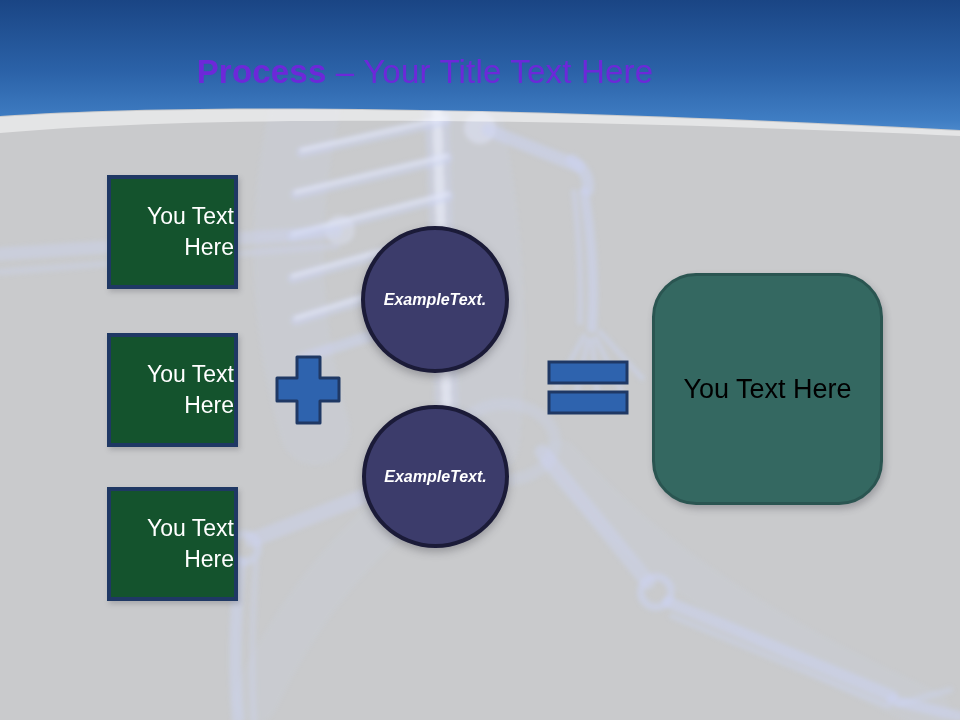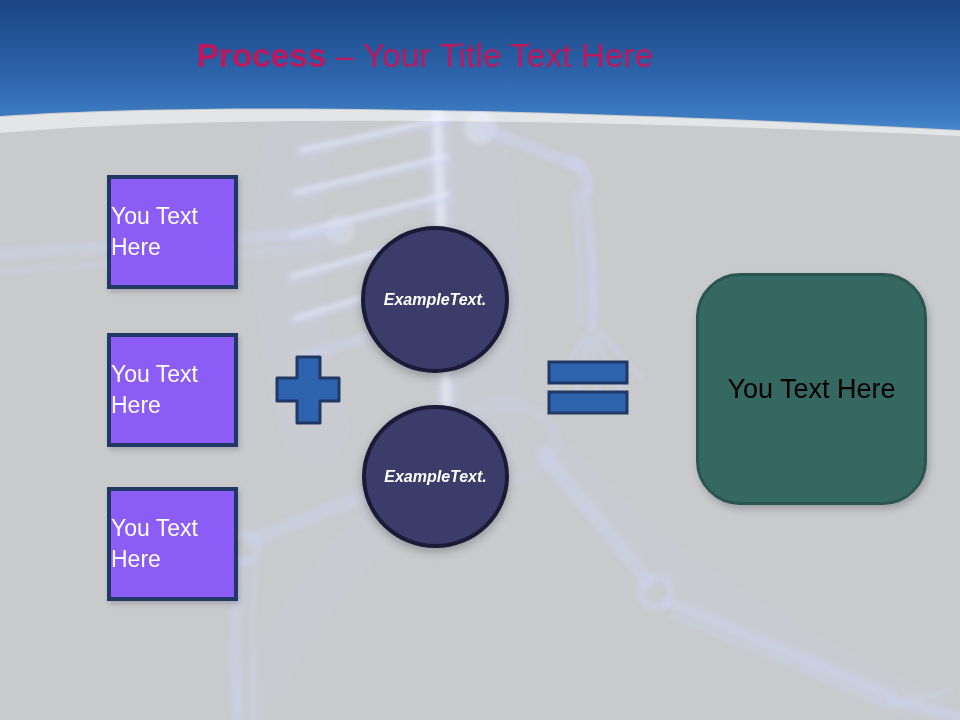--- a/index.html
+++ b/index.html
@@ -5,50 +5,50 @@
   html,body{margin:0;padding:0;}
   body{
     width:960px;height:720px;position:relative;overflow:hidden;
     background:#c9cacc;
     font-family:"Liberation Sans", sans-serif;
   }
   .layer{position:absolute;top:0;left:0;}
   #skeleton-bg{z-index:1;}
   #header-band{z-index:3;pointer-events:none;}
   #slide-title{
-    position:absolute;top:36px;left:0;width:850px;z-index:4;
-    text-align:center;color:#be185d;font-size:33px;line-height:40px;
+    position:absolute;top:52px;left:0;width:850px;z-index:4;
+    text-align:center;color:#6d28d9;font-size:33px;line-height:40px;
     letter-spacing:0.2px;
   }
   #slide-title .t-bold{font-weight:bold;}
   .shape{position:absolute;box-sizing:border-box;z-index:5;}
   .text-box{
     left:107px;width:131px;height:114px;
-    background:#8b5cf6;border:4px solid #1f3864;
-    display:flex;flex-direction:column;align-items:flex-start;justify-content:center;
+    background:#14532d;border:4px solid #1f3864;
+    display:flex;flex-direction:column;align-items:flex-end;justify-content:center;
     color:#ffffff;font-size:23px;line-height:31px;text-align:center;
     box-shadow:2px 3px 5px rgba(70,70,80,0.25);
   }
   #text-box-1{top:175px;}
   #text-box-2{top:333px;}
   #text-box-3{top:487px;}
   .example-circle{
     border-radius:50%;
     background:#3c3c6b;border:4px solid #1b1b38;
     display:flex;flex-direction:row;align-items:center;justify-content:center;
     color:#ffffff;font-size:16px;font-weight:bold;font-style:italic;
     line-height:23px;text-align:center;z-index:6;
     box-shadow:0 4px 9px rgba(60,60,70,0.35);
   }
   #example-circle-1{left:361px;top:226px;width:148px;height:147px;}
   #example-circle-2{left:362px;top:405px;width:147px;height:143px;}
   #plus-op{left:275px;top:355px;width:66px;height:70px;z-index:6;}
   #equals-op{left:546px;top:359px;width:84px;height:57px;z-index:6;}
   #result-box{
-    left:696px;top:273px;width:231px;height:232px;
+    left:652px;top:273px;width:231px;height:232px;
     background:#346861;border:3px solid #2a5551;border-radius:44px;
     display:flex;align-items:center;justify-content:center;
     color:#000000;font-size:27px;text-align:center;
     box-shadow:2px 4px 7px rgba(60,60,70,0.30);
   }
 </style>
 </head>
 <body>
 
 <svg id="skeleton-bg" class="layer" width="960" height="720" viewBox="0 0 960 720">

